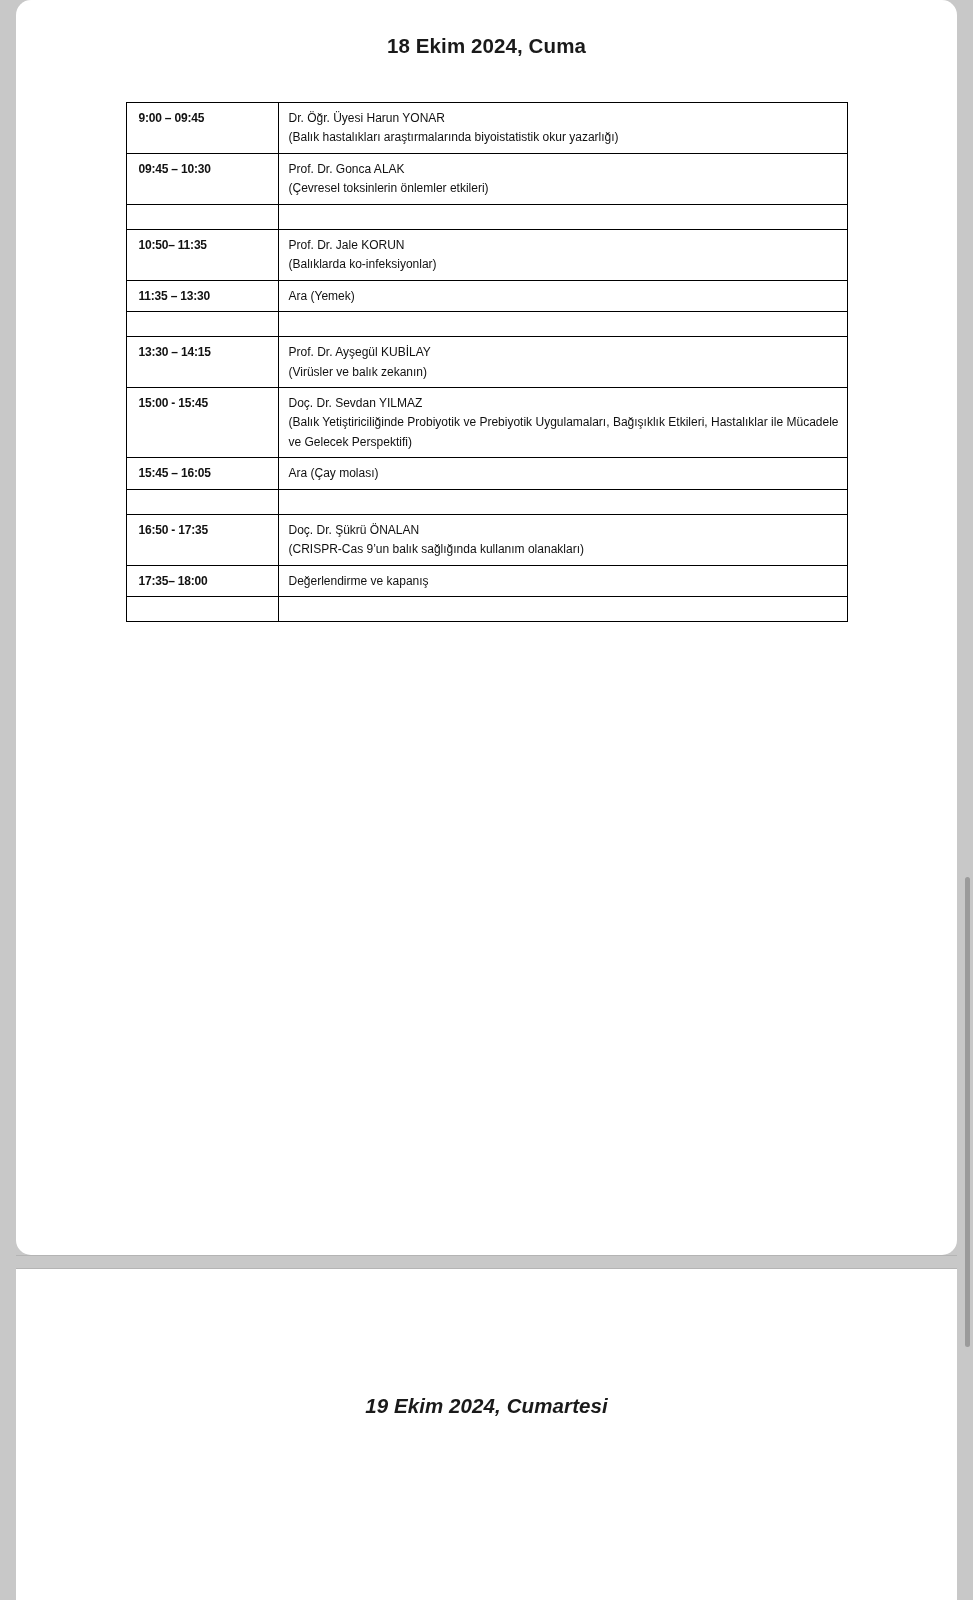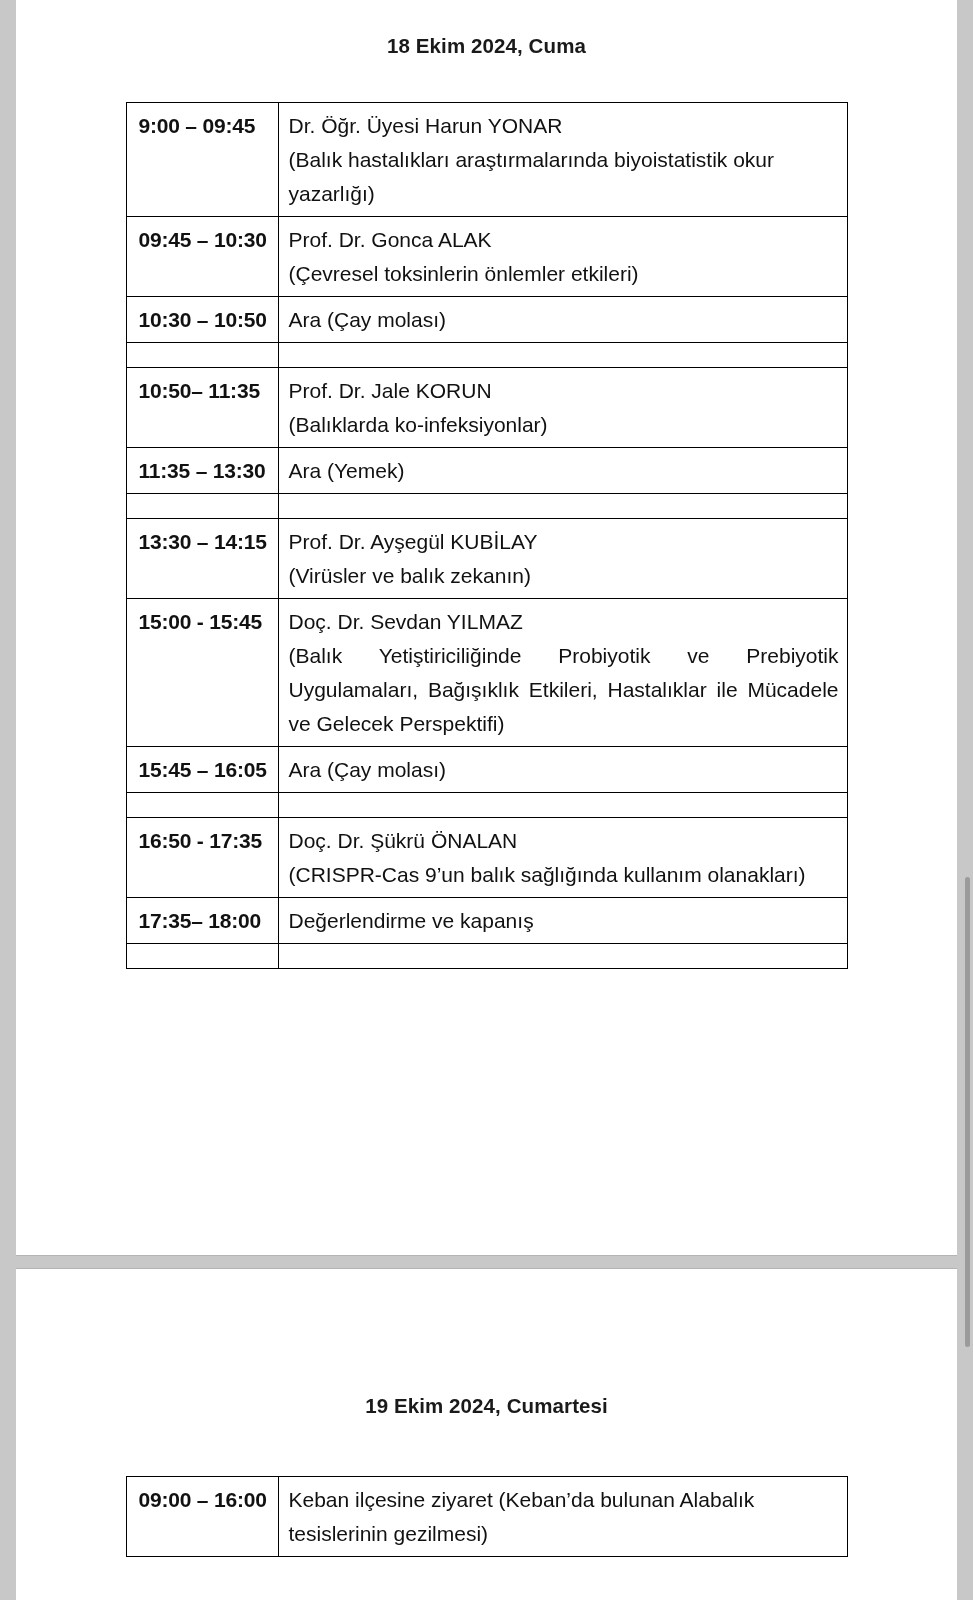--- a/index.html
+++ b/index.html
@@ -22,32 +22,34 @@
   }
   .page {
     position: relative;
     background: #ffffff;
     width: 941px;
     margin: 0 auto;
   }
   .page-one {
     height: 1255px;
     padding-top: 0;
+    border-radius: 15px;
   }
   .page-gap {
     height: 14px;
     background: #c8c8c8;
     width: 941px;
     margin: 0 auto;
     border-top: 1px solid #b4b4b4;
     border-bottom: 1px solid #b4b4b4;
     box-sizing: border-box;
   }
   .page-two {
     min-height: 331px;
+    font-style: italic;
   }
   .doc-title {
     text-align: center;
     font-size: 20.5px;
     font-weight: bold;
     color: #1a1a1a;
     padding-top: 34px;
     padding-bottom: 0;
     letter-spacing: 0.1px;
   }
@@ -61,21 +63,21 @@
     width: 722px;
     table-layout: fixed;
   }
   .schedule.second {
     margin-top: 58px;
   }
   .schedule td {
     border: 1px solid #000000;
     vertical-align: top;
     padding: 6px 8px 5px 10px;
-    font-size: 21px;
+    font-size: 12px;
     color: #111111;
     line-height: 1.62;
   }
   .schedule td.time {
     width: 131px;
     font-weight: bold;
     white-space: nowrap;
     padding-left: 12px;
     letter-spacing: -0.2px;
   }
@@ -126,26 +128,20 @@
             <span class="line">(Balık hastalıkları araştırmalarında biyoistatistik okur yazarlığı)</span>
           </td>
         </tr>
         <tr>
           <td class="time">09:45 – 10:30</td>
           <td class="detail">
             <span class="line">Prof. Dr. Gonca ALAK</span>
             <span class="line">(Çevresel toksinlerin önlemler etkileri)</span>
           </td>
         </tr>
-        <tr>
-          <td class="time">10:30 – 10:50</td>
-          <td class="detail">
-            <span class="line">Ara (Çay molası)</span>
-          </td>
-        </tr>
         <tr class="filler">
           <td class="time"></td>
           <td class="detail"></td>
         </tr>
         <tr>
           <td class="time">10:50– 11:35</td>
           <td class="detail">
             <span class="line">Prof. Dr. Jale KORUN</span>
             <span class="line">(Balıklarda ko-infeksiyonlar)</span>
           </td>
@@ -205,28 +201,18 @@
     </table>
 
   </div>
 
   <div class="page-gap"></div>
 
   <div class="page page-two">
 
     <div class="doc-title title-2">19 Ekim 2024, Cumartesi</div>
 
-    <table class="schedule second">
-      <tbody>
-        <tr>
-          <td class="time">09:00 – 16:00</td>
-          <td class="detail">
-            <span class="line">Keban ilçesine ziyaret (Keban’da bulunan Alabalık tesislerinin gezilmesi)</span>
-          </td>
-        </tr>
-      </tbody>
-    </table>
 
   </div>
 
   <div class="scrollbar"></div>
 
 </div>
 
 </body></html>

